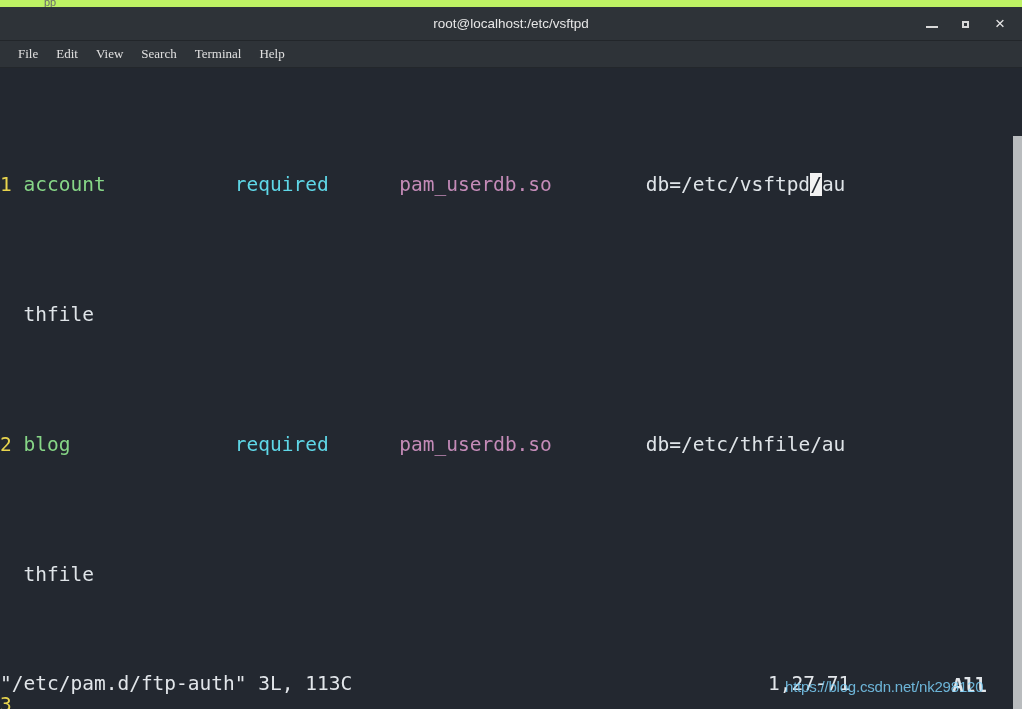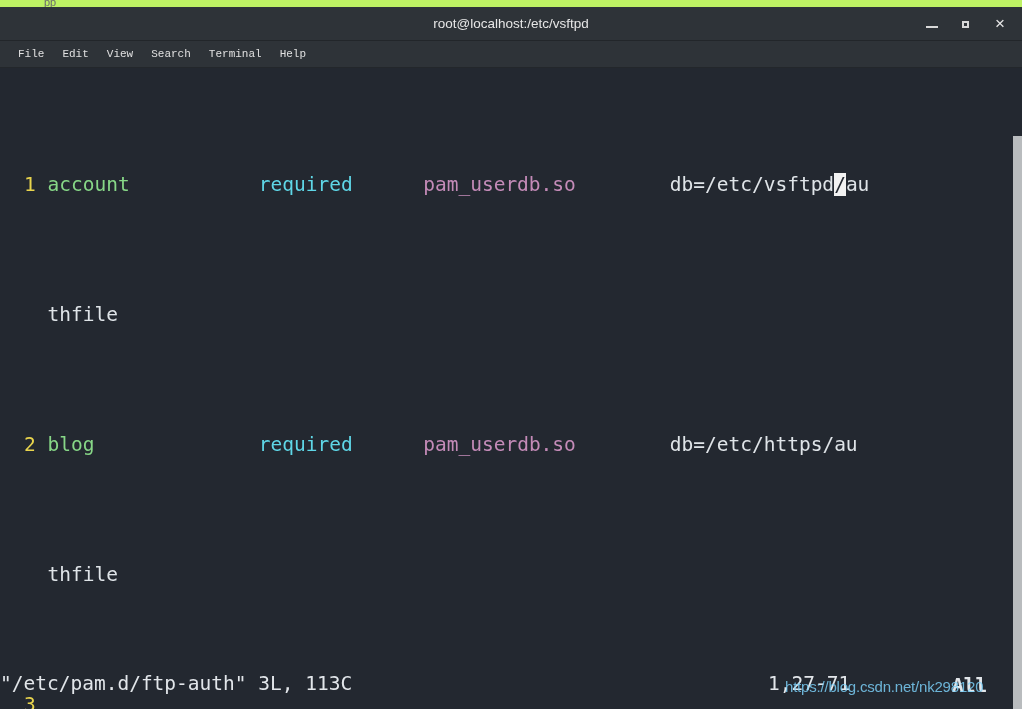--- a/index.html
+++ b/index.html
@@ -109,22 +109,22 @@
     width: 1022px;
     height: 27px;
     background: #2e3338;
     display: flex;
     align-items: center;
     padding-left: 9px;
     box-sizing: border-box;
     border-bottom: 1px solid #23272b;
   }
   .menu-item {
-    font-family: Liberation Mono, monospace;
-    font-size: 11px;
+    font-family: Liberation Serif, serif;
+    font-size: 13px;
     color: #e0e0e0;
     padding: 2px 9px 3px 9px;
     cursor: default;
     user-select: none;
   }
 
   
   .terminal {
     position: absolute;
     top: 68px;
@@ -141,21 +141,20 @@
     font-family: "DejaVu Sans Mono", monospace;
     font-size: 19.5px;
     line-height: 26px;
     white-space: pre;
     color: #d6dbe0;
   }
 
   .row {
     height: 26px;
     white-space: pre;
-    margin-left: 24px;
   }
 
   .gutter-num {
     color: #e8d44d;
   }
   .c-green   { color: #87d787; }
   .c-cyan    { color: #5fd7e7; }
   .c-mauve   { color: #c48bb8; }
   .c-white   { color: #dfe4e8; }
 
@@ -257,21 +256,21 @@
 
     <div class="term-text">
 
       
       <div class="row"><span class="gutter-num">1</span><span> </span><span class="c-green">account</span><span>           </span><span class="c-cyan">required</span><span>      </span><span class="c-mauve">pam_userdb.so</span><span>        </span><span class="c-white">db=/etc/vsftpd</span><span class="cursor">/</span><span class="c-white">au</span></div>
 
       
       <div class="row"><span>  </span><span class="c-white">thfile</span></div>
 
       
-      <div class="row"><span class="gutter-num">2</span><span> </span><span class="c-green">blog</span><span>              </span><span class="c-cyan">required</span><span>      </span><span class="c-mauve">pam_userdb.so</span><span>        </span><span class="c-white">db=/etc/https/au</span></div>
+      <div class="row"><span class="gutter-num">2</span><span> </span><span class="c-green">blog</span><span>              </span><span class="c-cyan">required</span><span>      </span><span class="c-mauve">pam_userdb.so</span><span>        </span><span class="c-white">db=/etc/thfile/au</span></div>
 
       
       <div class="row"><span>  </span><span class="c-white">thfile</span></div>
 
       
       <div class="row"><span class="gutter-num">3</span></div>
 
       
       
 

